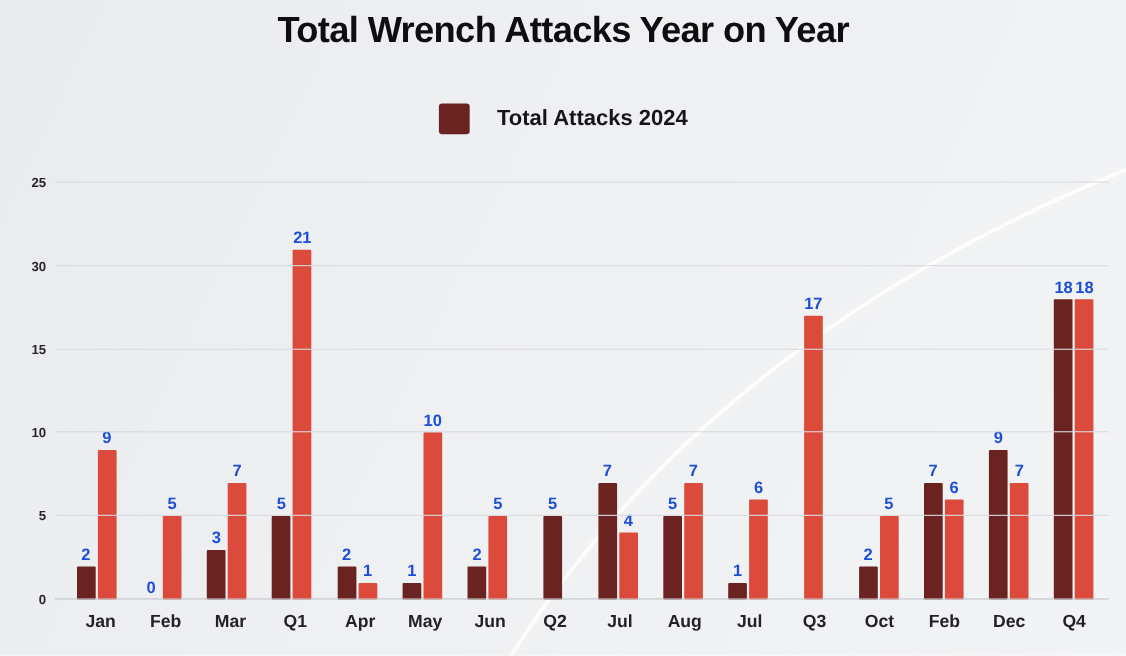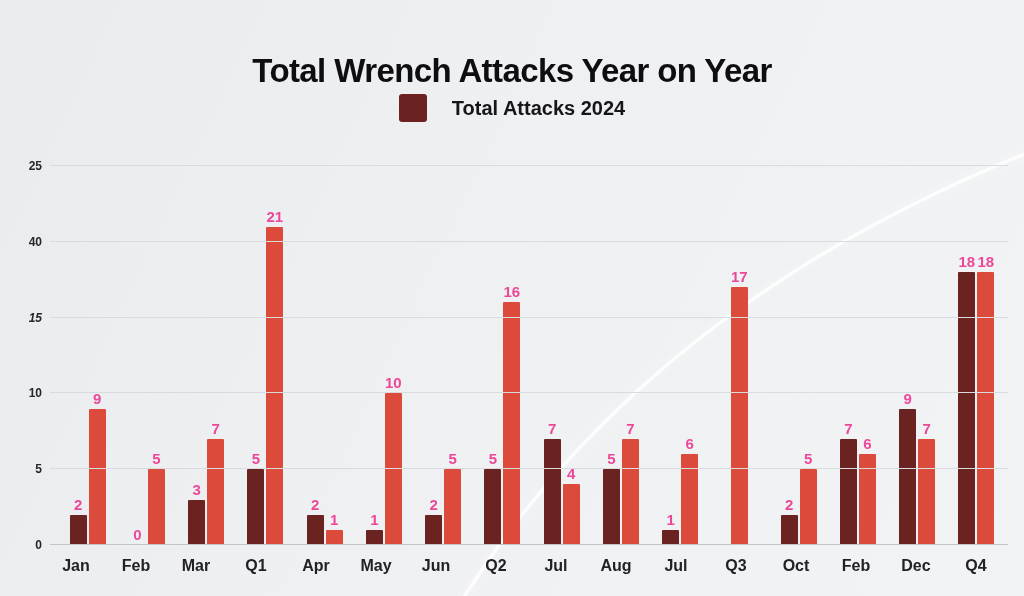--- a/index.html
+++ b/index.html
@@ -14,21 +14,20 @@
   }
   #swoosh {
     position: absolute; left: 0; top: 0;
     pointer-events: none;
   }
   #chart-title {
     position: absolute; top: 8px; left: 0; width: 100%;
     text-align: center;
     font-size: 33px; font-weight: 700; letter-spacing: -0.6px;
     color: #0e0e10;
-    margin-top: 44px;
   }
   #legend {
     position: absolute; top: 93px; left: 0; width: 100%; height: 30px;
     display: flex; justify-content: center; align-items: center; gap: 48px;
   }
   .legend-item { display: flex; align-items: center; gap: 25px; }
   .legend-swatch { width: 28px; height: 28px; border-radius: 3px; }
   .legend-label { font-size: 20px; font-weight: 700; color: #161618; }
 
   #plot-box {
@@ -52,26 +51,26 @@
   .group {
     flex: 1; height: 100%;
     display: flex; justify-content: center; align-items: flex-end; gap: 2px;
   }
   .col {
     height: 100%;
     display: flex; flex-direction: column;
     justify-content: flex-end; align-items: center;
   }
   .val {
-    font-size: 15px; font-weight: 700; color: #ec4899;
+    font-size: 15px; font-weight: 700; color: #1d4ed8;
     line-height: 1; margin-bottom: 3px; white-space: nowrap;
   }
   .bar { width: 17px; border-radius: 1px; }
   #xlabels {
-    position: absolute; left: 46px; right: 18px; top: 557px;
+    position: absolute; left: 62px; right: 18px; top: 557px;
     display: flex;
   }
   .xlab {
     flex: 1; text-align: center;
     font-size: 16px; font-weight: 700; color: #222226;
   }
 </style>
 </head>
 <body>
 
@@ -159,24 +158,20 @@
         </div>
         <div class="col">
           <span class="val">5</span>
           <div class="bar" style="height: 20%; background: rgb(220, 74, 59);"></div>
         </div>
       </div>
       <div class="group">
         <div class="col">
           <span class="val">5</span>
           <div class="bar" style="height: 20%; background: rgb(106, 35, 32);"></div>
-        </div>
-        <div class="col">
-          <span class="val">16</span>
-          <div class="bar" style="height: 64%; background: rgb(220, 74, 59);"></div>
         </div>
       </div>
       <div class="group">
         <div class="col">
           <span class="val">7</span>
           <div class="bar" style="height: 28%; background: rgb(106, 35, 32);"></div>
         </div>
         <div class="col">
           <span class="val">4</span>
           <div class="bar" style="height: 16%; background: rgb(220, 74, 59);"></div>
@@ -249,23 +244,23 @@
         </div>
       </div>
     </div>
 <div class="gridline baseline" style="bottom: 0%;"></div>
     <div class="ytick" style="bottom: calc(0% - 9px);">0</div>
     <div class="gridline" style="bottom: 20%;"></div>
     <div class="ytick" style="bottom: calc(20% - 9px);">5</div>
     <div class="gridline" style="bottom: 40%;"></div>
     <div class="ytick" style="bottom: calc(40% - 9px);">10</div>
     <div class="gridline" style="bottom: 60%;"></div>
-    <div class="ytick" style="bottom: calc(60% - 9px); font-style: italic;">15</div>
+    <div class="ytick" style="bottom: calc(60% - 9px);">15</div>
     <div class="gridline" style="bottom: 80%;"></div>
-    <div class="ytick" style="bottom: calc(80% - 9px);">40</div>
+    <div class="ytick" style="bottom: calc(80% - 9px);">30</div>
     <div class="gridline" style="bottom: 100%;"></div>
     <div class="ytick" style="bottom: calc(100% - 9px);">25</div>
   </div>
 
 <div id="xlabels">
     <div class="xlab">Jan</div>
     <div class="xlab">Feb</div>
     <div class="xlab">Mar</div>
     <div class="xlab">Q1</div>
     <div class="xlab">Apr</div>

